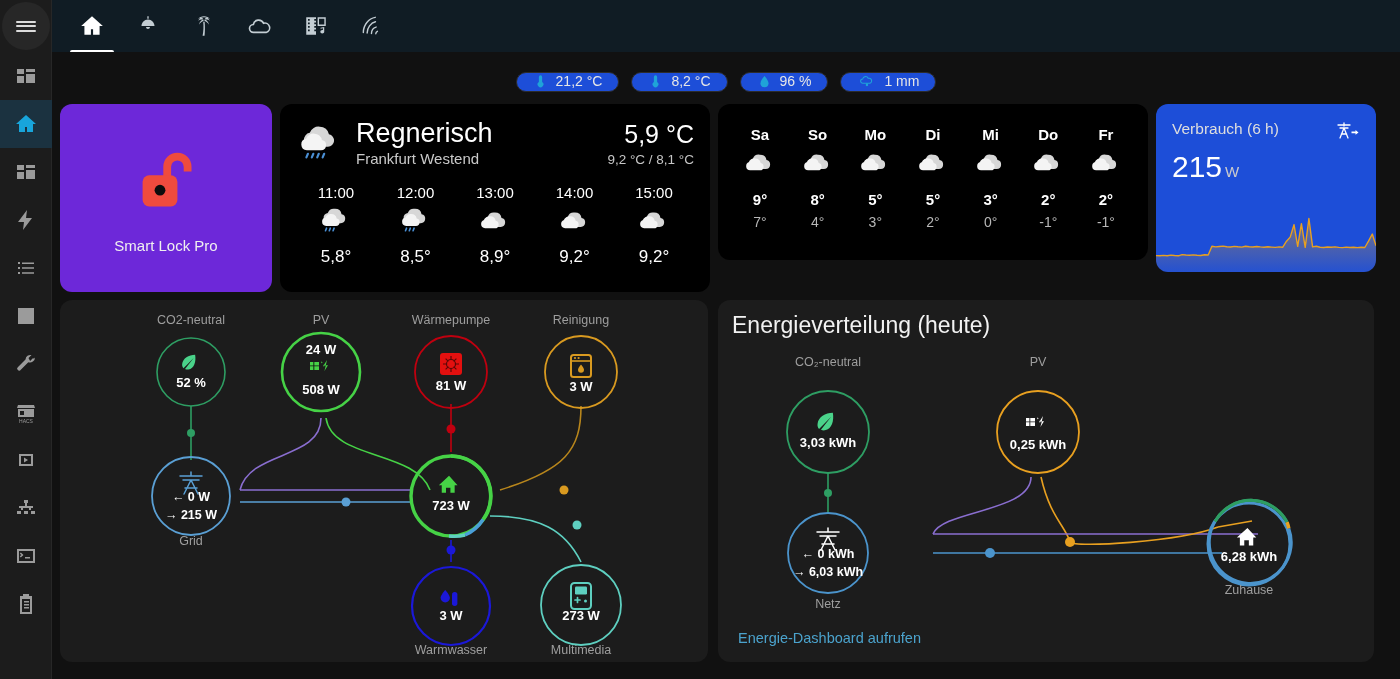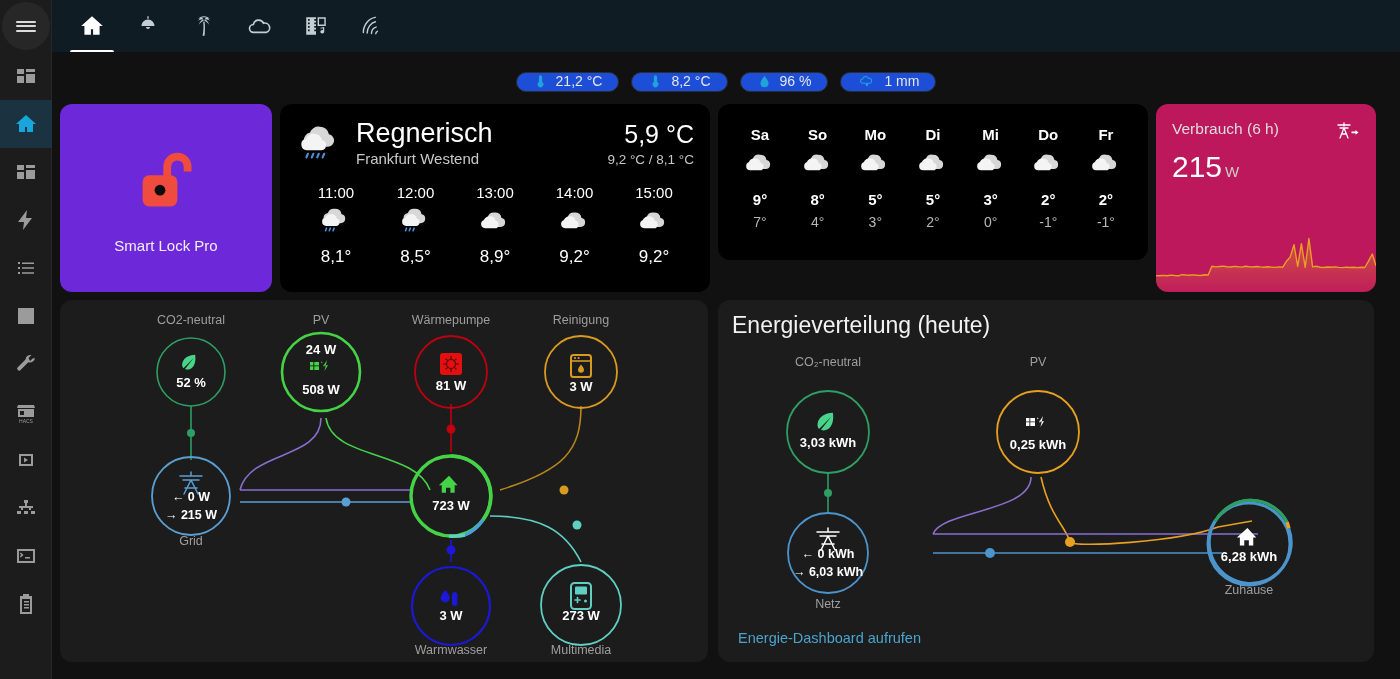--- a/index.html
+++ b/index.html
@@ -109,21 +109,21 @@
   
   .forecast-card { width: 430px; height: 156px; background:#000000; padding: 22px 14px; }
   .f-days { display:flex; justify-content:space-between; height:100%;}
   .f-day { display:flex; flex-direction:column; align-items:center; gap:6px; width: 56px;}
   .f-name { font-size: 15px; font-weight:700; color:#ffffff;}
   .f-hi { font-size: 15px; font-weight:700; color:#ffffff;}
   .f-lo { font-size: 14px; color:#b8b8b8; }
 
   
   .cons-card {
-    width: 220px; height: 188px; background:#be185d;
+    width: 220px; height: 168px; background:#1d4ed8;
     position:relative; overflow:hidden;
     border-radius: 12px;
   }
   .cons-head { display:flex; align-items:flex-start; justify-content:space-between; padding: 16px 16px 0 16px;}
   .cons-title { font-size: 15.5px; color:#dedede; }
   .cons-val { padding: 4px 16px 0 16px; }
   .cons-num { font-size: 30px; color:#ffffff; font-weight:400; }
   .cons-unit { font-size: 15px; color:#cccccc; margin-left:3px;}
   .spark { position:absolute; left:0; right:0; bottom:0; height: 90px; }
 
@@ -387,21 +387,21 @@
               <div class="w-h-time">11:00</div>
               <span>
                 <svg width="38" height="34" viewBox="0 0 40 36">
                   <path fill="#d7d7d7" d="M19 4a7 7 0 016.9 5.8 4.8 4.8 0 01-.8 9.5H12a5.4 5.4 0 01-.7-10.7A7 7 0 0119 4z"></path>
                   <path fill="#f4f4f4" d="M15 9.5a5.8 5.8 0 015.7 4.8 4 4 0 01-.7 7.9H9.5a4.5 4.5 0 01-.6-8.9A5.8 5.8 0 0115 9.5z"></path>
                   <g stroke="#4a8fd4" stroke-width="1.7" stroke-linecap="round">
                     <path d="M10 24.5l-1.1 2.7M14 24.5l-1.1 2.7M18 24.5l-1.1 2.7"></path>
                   </g>
                 </svg>
               </span>
-              <div class="w-h-temp">8,1°</div>
+              <div class="w-h-temp">5,8°</div>
             </div>
             <div class="w-hour">
               <div class="w-h-time">12:00</div>
               <span>
                 <svg width="38" height="34" viewBox="0 0 40 36">
                   <path fill="#d7d7d7" d="M19 4a7 7 0 016.9 5.8 4.8 4.8 0 01-.8 9.5H12a5.4 5.4 0 01-.7-10.7A7 7 0 0119 4z"></path>
                   <path fill="#f4f4f4" d="M15 9.5a5.8 5.8 0 015.7 4.8 4 4 0 01-.7 7.9H9.5a4.5 4.5 0 01-.6-8.9A5.8 5.8 0 0115 9.5z"></path>
                   <g stroke="#4a8fd4" stroke-width="1.7" stroke-linecap="round">
                     <path d="M10 24.5l-1.1 2.7M14 24.5l-1.1 2.7M18 24.5l-1.1 2.7"></path>
                   </g>

